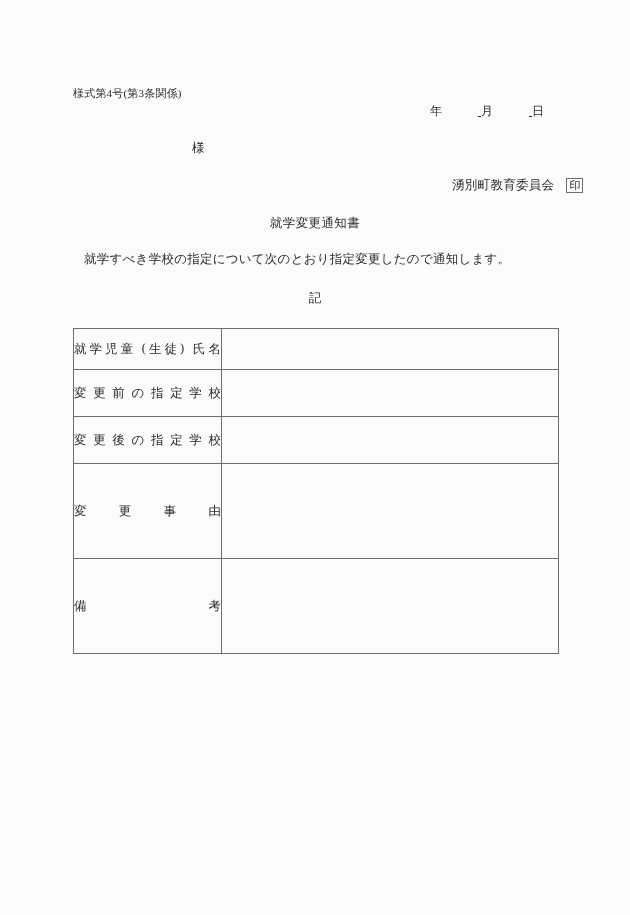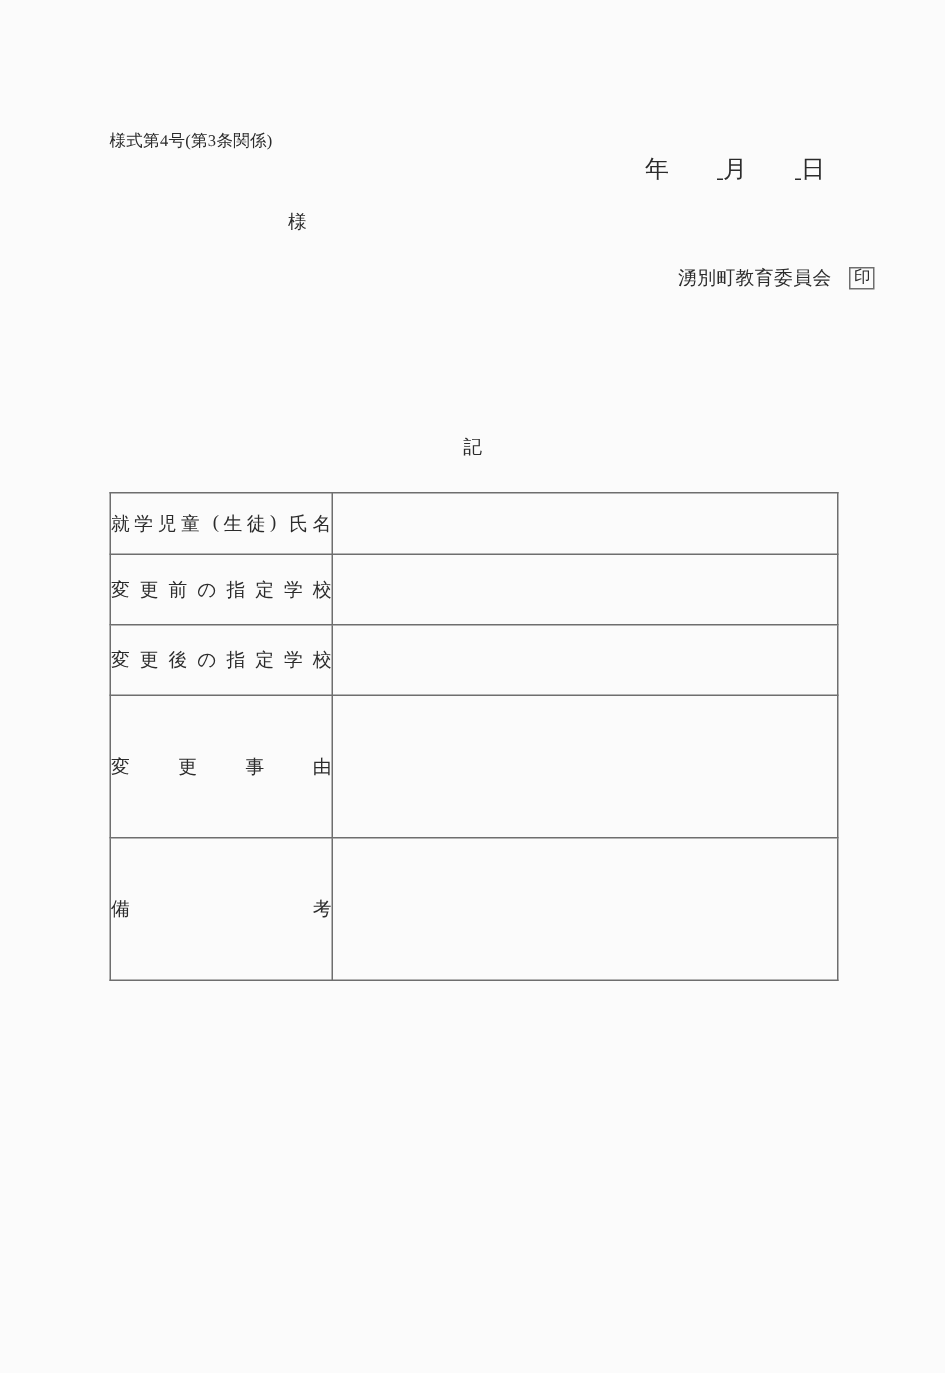--- a/index.html
+++ b/index.html
@@ -28,21 +28,21 @@
     font-size: 11px;
     letter-spacing: 0.2px;
     white-space: nowrap;
   }
 
   
   .date-line {
     position: absolute;
     left: 430px;
     top: 103px;
-    font-size: 16px;
+    font-size: 12px;
     white-space: nowrap;
     text-decoration: underline;
   }
   .date-line .dseg {
     display: inline-block;
     min-width: 48px;
     text-align: left;
   }
   .date-line .dseg:last-child { min-width: 0; }
 
@@ -161,21 +161,23 @@
     <span class="dseg">日</span>
   </div>
 
   <div class="addressee">様</div>
 
   <div class="issuer-line">
     <span class="issuer-name">湧別町教育委員会</span>
     <span class="seal-box">印</span>
   </div>
 
-
+  <div class="doc-title">就学変更通知書</div>
+
+  <div class="body-text">就学すべき学校の指定について次のとおり指定変更したので通知します。</div>
 
   <div class="ki-marker">記</div>
 
   <table class="form-table">
     <tbody>
       <tr class="row-h1">
         <td class="label-cell">
           <div class="lbl">
               <span>就</span>
               <span>学</span>

